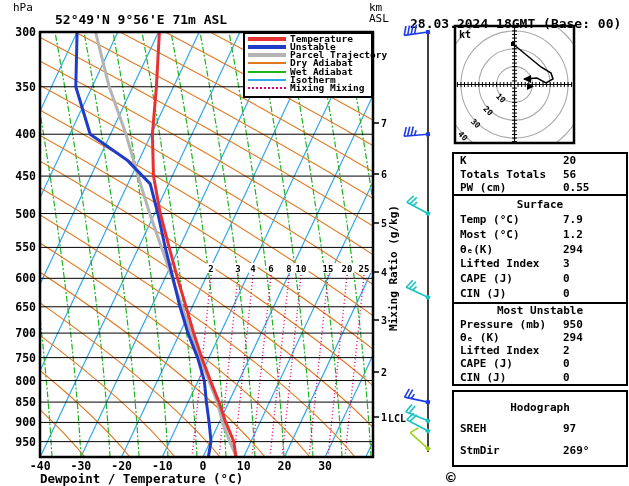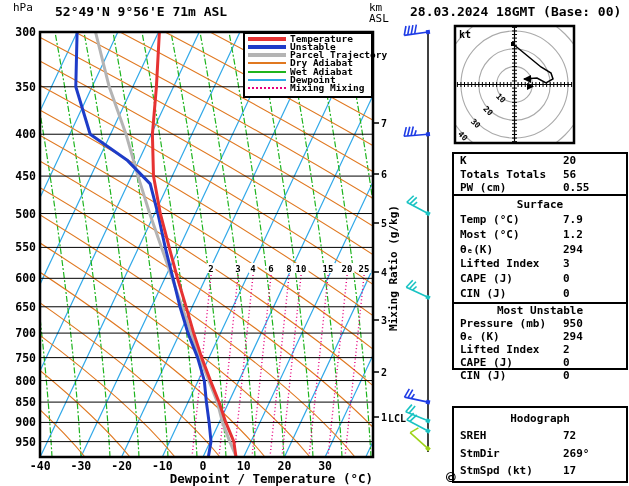--- a/index.html
+++ b/index.html
@@ -13,29 +13,29 @@
   .legend{ left:243px; top:32px; width:130px; height:66px; border:2px solid #000; background:#fff;
            padding:1px 0 0 3px; z-index:5;}
   .legend-row{ display:flex; align-items:center; height:8.15px; }
   .legend-swatch{ width:38px; margin-right:4px; flex:0 0 38px; }
   .legend-label{ font-size:9.5px; font-weight:bold; line-height:8px; white-space:pre;}
   .statbox{ position:absolute; left:452px; width:176px; border:2px solid #000; background:#fff;
             display:flex; flex-direction:column; justify-content:space-evenly; padding:0 0 0 6px;}
   .srow{ position:relative; font-size:11px; font-weight:bold; white-space:pre; height:13px; line-height:13px;}
   .srow .val{ position:absolute; left:103px; top:0;}
   .shead{ text-align:center; padding-right:6px;}
-  .xaxis-title{ left:40px; top:471px; width:333px; text-align:right; font-size:12.5px; font-weight:bold;}
+  .xaxis-title{ left:40px; top:471px; width:333px; text-align:left; font-size:12.5px; font-weight:bold;}
   .copyright{ left:446px; top:468px; font-size:16px; font-weight:bold;}
 </style>
 </head>
 <body>
 
 <div class="screen">
-  <div class="abs ttl" style="left:55px;top:4px;">52°49'N 9°56'E 71m ASL</div>
-  <div class="abs ttl" style="left:410px;top:4px;">28.03.2024 18GMT (Base: 00)</div>
+  <div class="abs ttl" style="left:55px;top:12px;">52°49'N 9°56'E 71m ASL</div>
+  <div class="abs ttl" style="left:410px;top:16px;">28.03.2024 18GMT (Base: 00)</div>
   <div class="abs unit" style="left:13px;top:2px;">hPa</div>
   <div class="abs unit" style="left:369px;top:2px;">km
 ASL</div>
 
   <svg class="abs" style="left:0;top:0;" width="629" height="486" id="chart">
       <defs>
         <clipPath id="pc">
           <rect x="40" y="32" width="333" height="425"></rect>
         </clipPath>
         <clipPath id="hc">
@@ -347,21 +347,21 @@
       <div class="legend-row">
         <div class="legend-swatch" style="height: 2px; background: rgb(224, 120, 32);"></div>
         <span class="legend-label">Dry Adiabat</span>
       </div>
       <div class="legend-row">
         <div class="legend-swatch" style="height: 2px; background: rgb(30, 180, 30);"></div>
         <span class="legend-label">Wet Adiabat</span>
       </div>
       <div class="legend-row">
         <div class="legend-swatch" style="height: 2px; background: rgb(47, 168, 232);"></div>
-        <span class="legend-label">Dewpoint</span>
+        <span class="legend-label">Isotherm</span>
       </div>
       <div class="legend-row">
         <div class="legend-swatch" style="border-top: 2px dotted rgb(230, 0, 126);"></div>
         <span class="legend-label">Mixing Mixing</span>
       </div>
     </div>
 
   <div class="abs xaxis-title">Dewpoint / Temperature (°C)</div>
 
   <div id="statboxes">
@@ -372,30 +372,29 @@
       </div>
       <div class="statbox" style="top: 194px; height: 110px;">
         <div class="srow shead">Surface</div>
         <div class="srow"><span>Temp (°C)</span><span class="val">7.9</span></div>
         <div class="srow"><span>Most (°C)</span><span class="val">1.2</span></div>
         <div class="srow"><span>θₑ(K)</span><span class="val">294</span></div>
         <div class="srow"><span>Lifted Index</span><span class="val">3</span></div>
         <div class="srow"><span>CAPE (J)</span><span class="val">0</span></div>
         <div class="srow"><span>CIN (J)</span><span class="val">0</span></div>
       </div>
-      <div class="statbox" style="top: 302px; height: 68px;">
+      <div class="statbox" style="top: 302px; height: 84px;">
         <div class="srow shead">Most Unstable</div>
         <div class="srow"><span>Pressure (mb)</span><span class="val">950</span></div>
         <div class="srow"><span>θₑ (K)</span><span class="val">294</span></div>
         <div class="srow"><span>Lifted Index</span><span class="val">2</span></div>
         <div class="srow"><span>CAPE (J)</span><span class="val">0</span></div>
         <div class="srow"><span>CIN (J)</span><span class="val">0</span></div>
       </div>
-      <div class="statbox" style="top: 390px; height: 77px; margin-top: 16px;">
+      <div class="statbox" style="top: 390px; height: 77px;">
         <div class="srow shead">Hodograph</div>
-        <div class="srow"><span>SREH</span><span class="val">72</span></div>
+        <div class="srow"><span>SREH</span><span class="val">97</span></div>
         <div class="srow"><span>StmDir</span><span class="val">269°</span></div>
-        <div class="srow"><span>StmSpd (kt)</span><span class="val">17</span></div>
       </div>
     </div>
 
   <div class="abs copyright">© weatheronline.co.uk</div>
 </div>
 
 </body></html>

